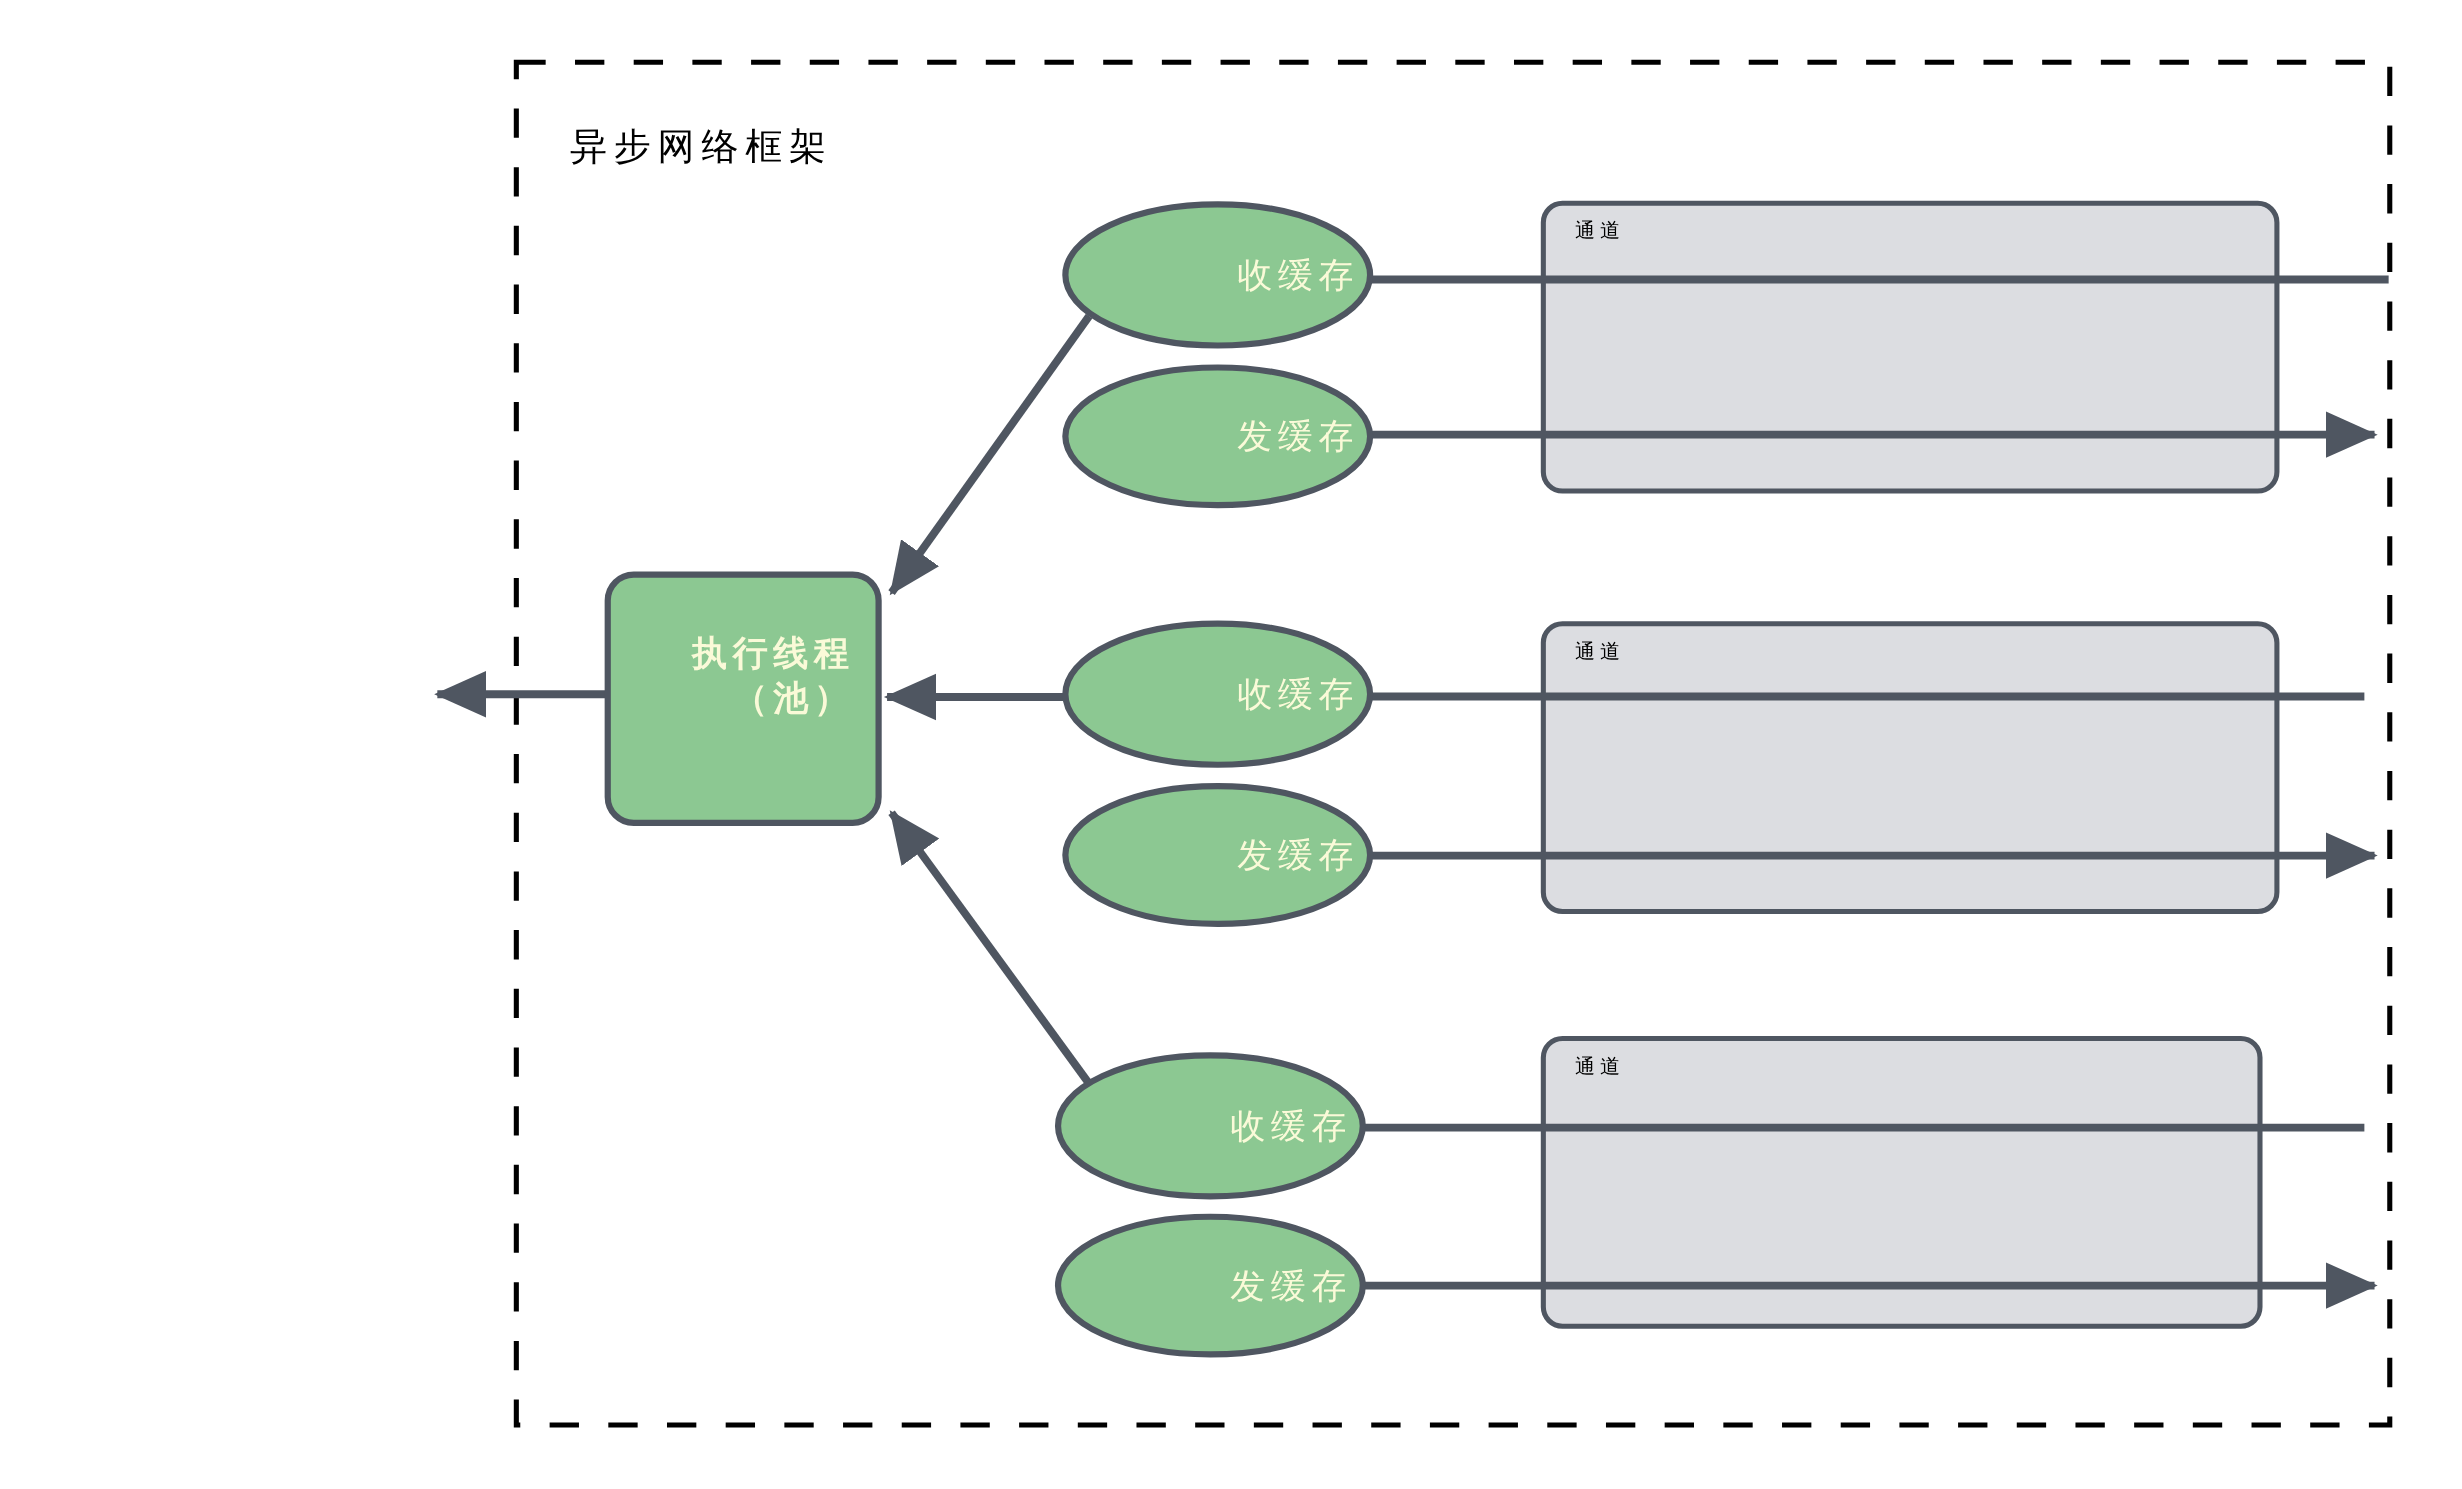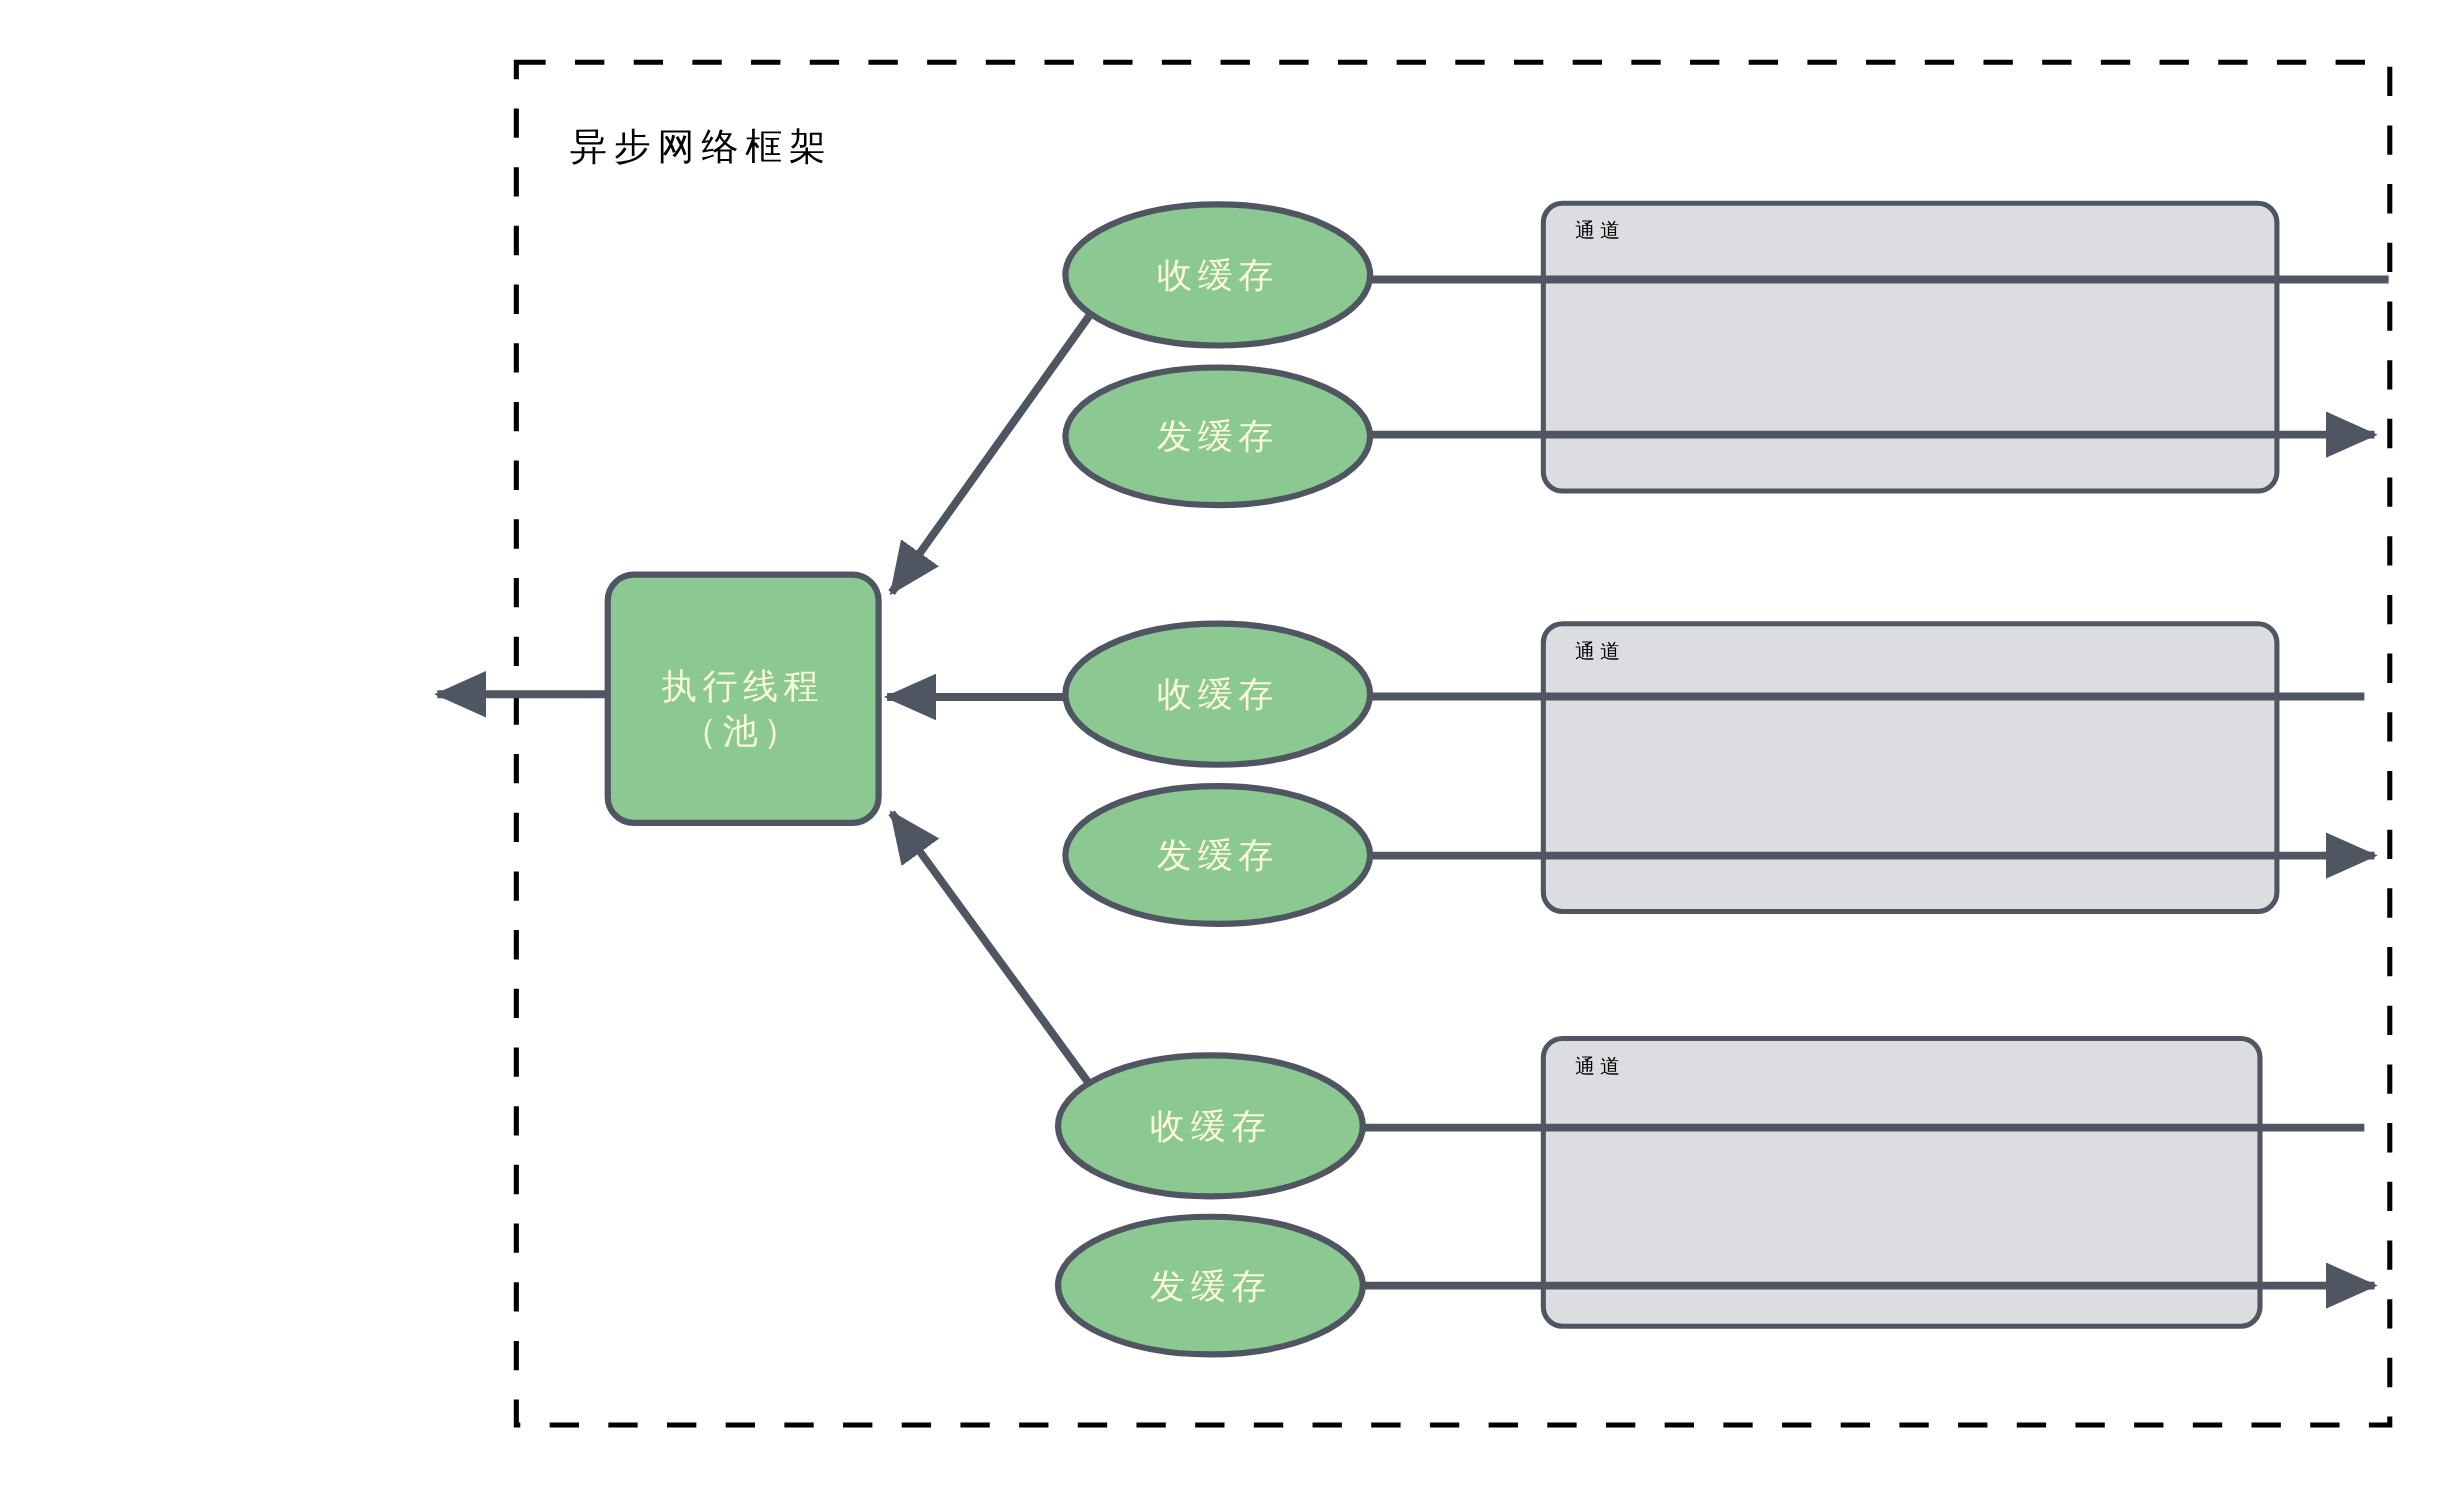--- a/index.html
+++ b/index.html
@@ -28,21 +28,21 @@
   }
   .lbl {
     position: absolute;
     white-space: pre;
     font-family: "DejaVu Sans", sans-serif;
   }
   .node-label {
     color: #FAFAD8;
     font-size: 35px;
     letter-spacing: 5.6px;
-    text-align: center;
+    text-align: right;
     line-height: 1.28;
   }
   .title-label {
     color: #000000;
     font-size: 37px;
     letter-spacing: 6.8px;
   }
   .chan-label {
     color: #000000;
     font-size: 20px;
@@ -102,21 +102,21 @@
     <ellipse cx="2158" cy="1230" rx="270" ry="125" fill="#8CC892" stroke="#4F5661" stroke-width="11"></ellipse>
     <ellipse cx="2158" cy="1515" rx="270" ry="122" fill="#8CC892" stroke="#4F5661" stroke-width="11"></ellipse>
 
     <ellipse cx="2145" cy="1995" rx="270" ry="125" fill="#8CC892" stroke="#4F5661" stroke-width="11"></ellipse>
     <ellipse cx="2145" cy="2278" rx="270" ry="122" fill="#8CC892" stroke="#4F5661" stroke-width="11"></ellipse>
   </svg>
 
   <div class="lbl title-label" style="left:570px; top:122px;">异步网络框架</div>
 
 
-  <div class="lbl node-label centered" style="left:743px; top:709px; width:223px;"><span>执行线程</span><br><span>（池）</span></div>
+  <div class="lbl node-label centered" style="left:743px; top:676px; width:223px;font-weight:bold;"><span>执行线程</span><br><span>（池）</span></div>
 
   <div class="lbl node-label centered" style="left:1218px; top:275px; width:282px;">收缓存</div>
   <div class="lbl node-label centered" style="left:1218px; top:436px; width:282px;">发缓存</div>
   <div class="lbl chan-label" style="left:1575px; top:217px;">通道</div>
 
   <div class="lbl node-label centered" style="left:1218px; top:694px; width:282px;">收缓存</div>
   <div class="lbl node-label centered" style="left:1218px; top:855px; width:282px;">发缓存</div>
   <div class="lbl chan-label" style="left:1575px; top:638px;">通道</div>
 
   <div class="lbl node-label centered" style="left:1211px; top:1126px; width:282px;">收缓存</div>

